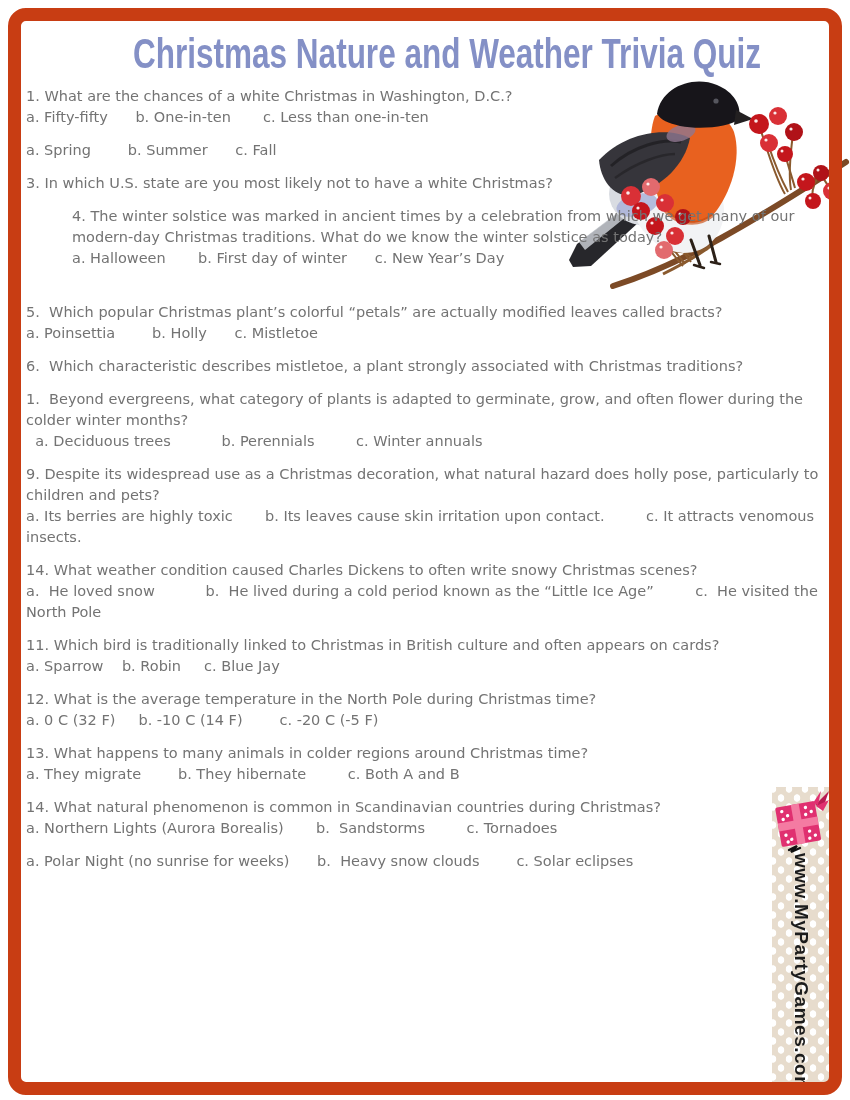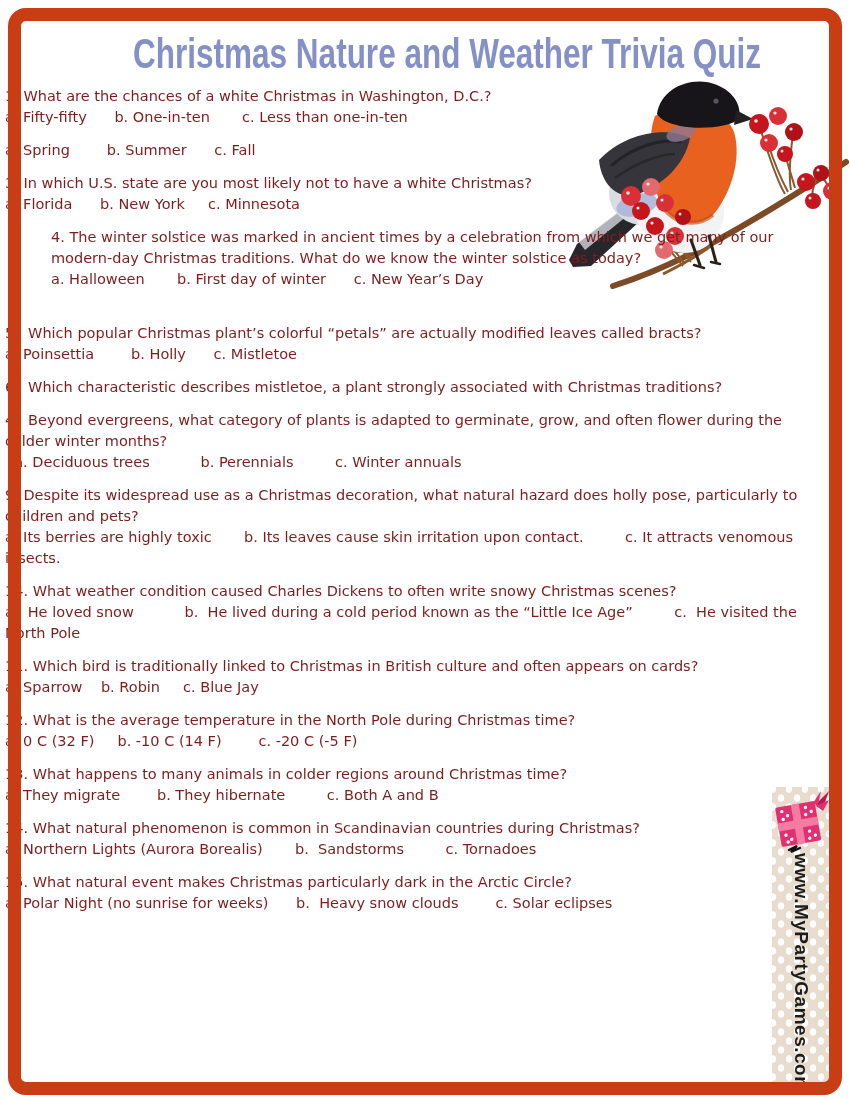--- a/index.html
+++ b/index.html
@@ -3,22 +3,22 @@
 <meta charset="utf-8">
 <style>
   html,body{margin:0;padding:0;background:#ffffff;}
   .page{position:relative;width:850px;height:1100px;background:#ffffff;overflow:hidden;
         font-family:"DejaVu Sans",sans-serif;padding-left:44px;}
   .frame{position:absolute;left:8px;top:8px;width:834px;height:1087px;box-sizing:border-box;
          border:13px solid #c83d13;border-radius:18px;z-index:5;pointer-events:none;}
   .title{position:absolute;top:30px;left:0;width:100%;margin:0;text-align:center;
          font-family:"Liberation Sans",sans-serif;font-weight:700;font-size:42px;
          color:#8490c6;transform:scaleX(0.75);transform-origin:50% 50%;z-index:2;white-space:nowrap;}
-  .questions{position:absolute;left:5px;top:86px;width:798px;z-index:2;
-             font-size:14.5px;line-height:21px;color:#7f1d1d;}
+  .questions{position:absolute;left:26px;top:86px;width:798px;z-index:2;
+             font-size:14.5px;line-height:21px;color:#737373;}
   .q{margin-bottom:12px;}
   .q.gap-lg{margin-bottom:33px;margin-left:46px;}
   .qt,.qa{white-space:pre-wrap;}
   .bird{position:absolute;left:563px;top:74px;width:287px;height:232px;z-index:1;}
   .strip{position:absolute;left:772px;top:787px;width:58px;height:298px;z-index:3;
          background-color:#e7dccd;
          background-image:radial-gradient(#ffffff 3px, rgba(255,255,255,0) 3.6px),
                           radial-gradient(#ffffff 3px, rgba(255,255,255,0) 3.6px);
          background-size:16px 18px,16px 18px;background-position:1px 2px,9px 11px;}
   .gift{position:absolute;top:2px;left:1px;width:56px;height:66px;}
@@ -121,35 +121,34 @@
   <div class="questions">
     <div class="q">
       <div class="qt">1. What are the chances of a white Christmas in Washington, D.C.?</div>
       <div class="qa">a. Fifty-fifty      b. One-in-ten       c. Less than one-in-ten</div>
     </div>
     <div class="q">
       <div class="qa">a. Spring        b. Summer      c. Fall</div>
     </div>
     <div class="q">
       <div class="qt">3. In which U.S. state are you most likely not to have a white Christmas?</div>
-      <div class="qa">a. Florida      b. New York     c. Minnesota</div>
     </div>
     <div class="q gap-lg">
       <div class="qt">4. The winter solstice was marked in ancient times by a celebration from which we get many of our modern-day Christmas traditions. What do we know the winter solstice as today?</div>
       <div class="qa">a. Halloween       b. First day of winter      c. New Year’s Day</div>
     </div>
     <div class="q">
       <div class="qt">5.  Which popular Christmas plant’s colorful “petals” are actually modified leaves called bracts?</div>
       <div class="qa">a. Poinsettia        b. Holly      c. Mistletoe</div>
     </div>
     <div class="q">
       <div class="qt">6.  Which characteristic describes mistletoe, a plant strongly associated with Christmas traditions?</div>
     </div>
     <div class="q">
-      <div class="qt">4.  Beyond evergreens, what category of plants is adapted to germinate, grow, and often flower during the colder winter months?</div>
+      <div class="qt">1.  Beyond evergreens, what category of plants is adapted to germinate, grow, and often flower during the colder winter months?</div>
       <div class="qa">  a. Deciduous trees           b. Perennials         c. Winter annuals</div>
     </div>
     <div class="q">
       <div class="qt">9. Despite its widespread use as a Christmas decoration, what natural hazard does holly pose, particularly to children and pets?</div>
       <div class="qa">a. Its berries are highly toxic       b. Its leaves cause skin irritation upon contact.         c. It attracts venomous insects.</div>
     </div>
     <div class="q">
       <div class="qt">14. What weather condition caused Charles Dickens to often write snowy Christmas scenes?</div>
       <div class="qa">a.  He loved snow           b.  He lived during a cold period known as the “Little Ice Age”         c.  He visited the North Pole</div>
     </div>
@@ -163,21 +162,20 @@
     </div>
     <div class="q">
       <div class="qt">13. What happens to many animals in colder regions around Christmas time?</div>
       <div class="qa">a. They migrate        b. They hibernate         c. Both A and B</div>
     </div>
     <div class="q">
       <div class="qt">14. What natural phenomenon is common in Scandinavian countries during Christmas?</div>
       <div class="qa">a. Northern Lights (Aurora Borealis)       b.  Sandstorms         c. Tornadoes</div>
     </div>
     <div class="q">
-      <div class="qt">15. What natural event makes Christmas particularly dark in the Arctic Circle?</div>
       <div class="qa">a. Polar Night (no sunrise for weeks)      b.  Heavy snow clouds        c. Solar eclipses</div>
     </div>
   </div>
 
   <div class="strip">
     <div class="gift">
       <svg width="56" height="66" viewBox="0 0 56 66" xmlns="http://www.w3.org/2000/svg">
         <g>
           <polygon points="42,16 56,2 50,19" fill="#b81a52"></polygon>
           <polygon points="43,17 56,11 50,22" fill="#e03070"></polygon>

